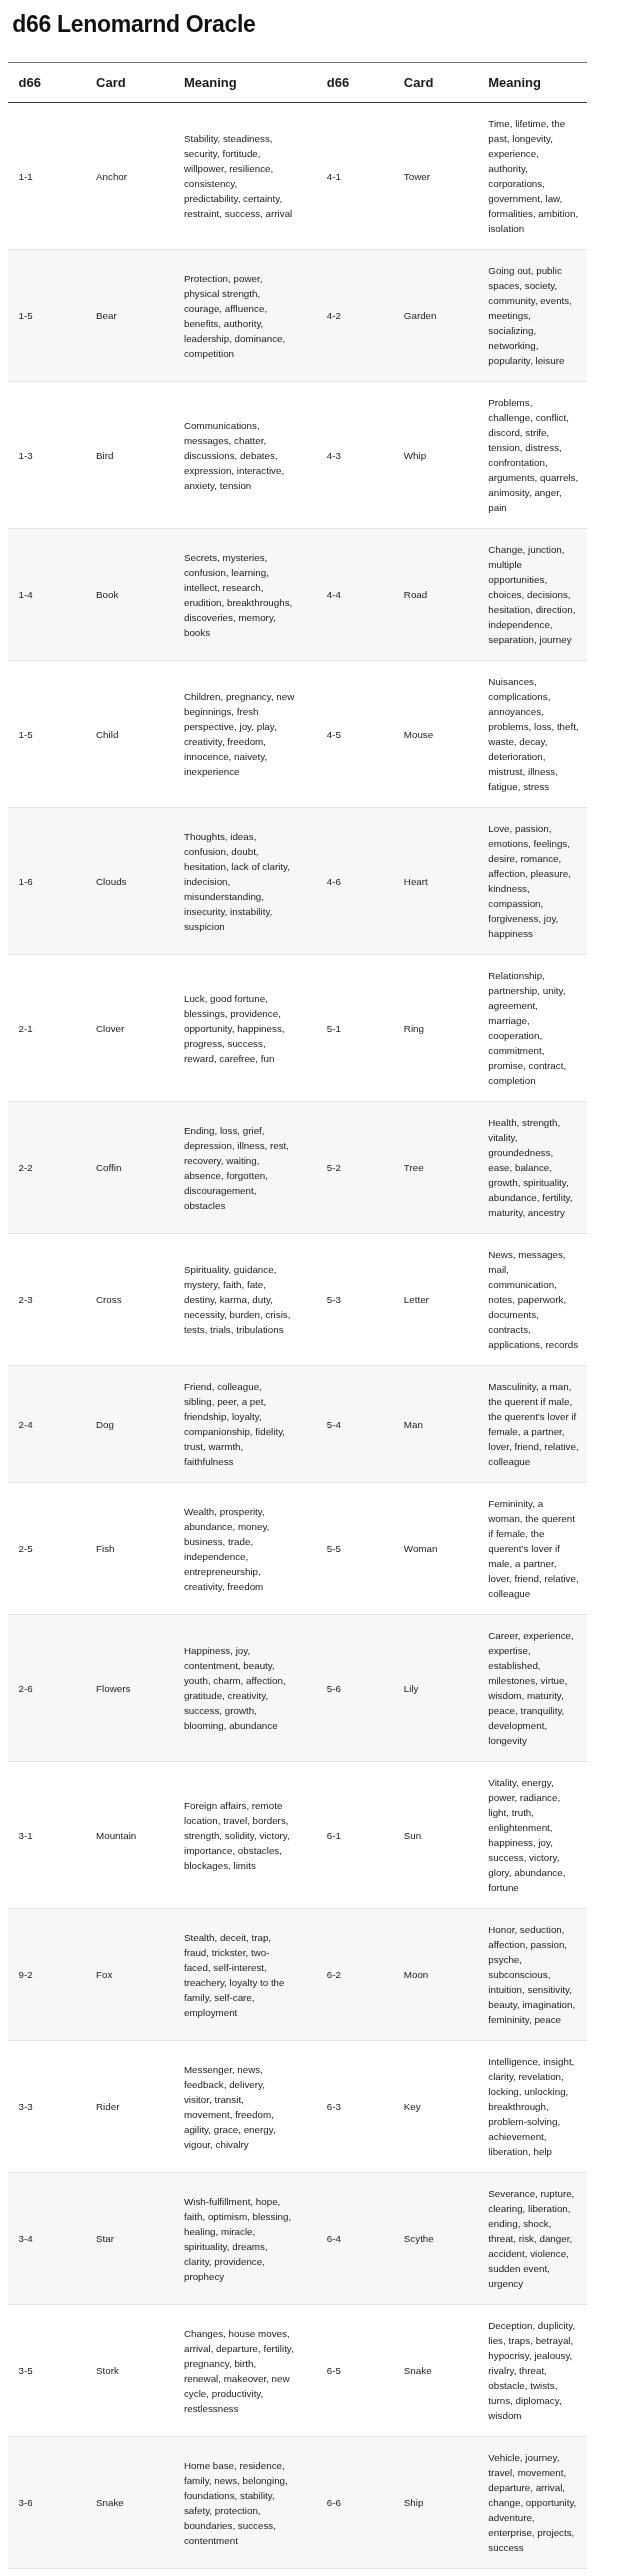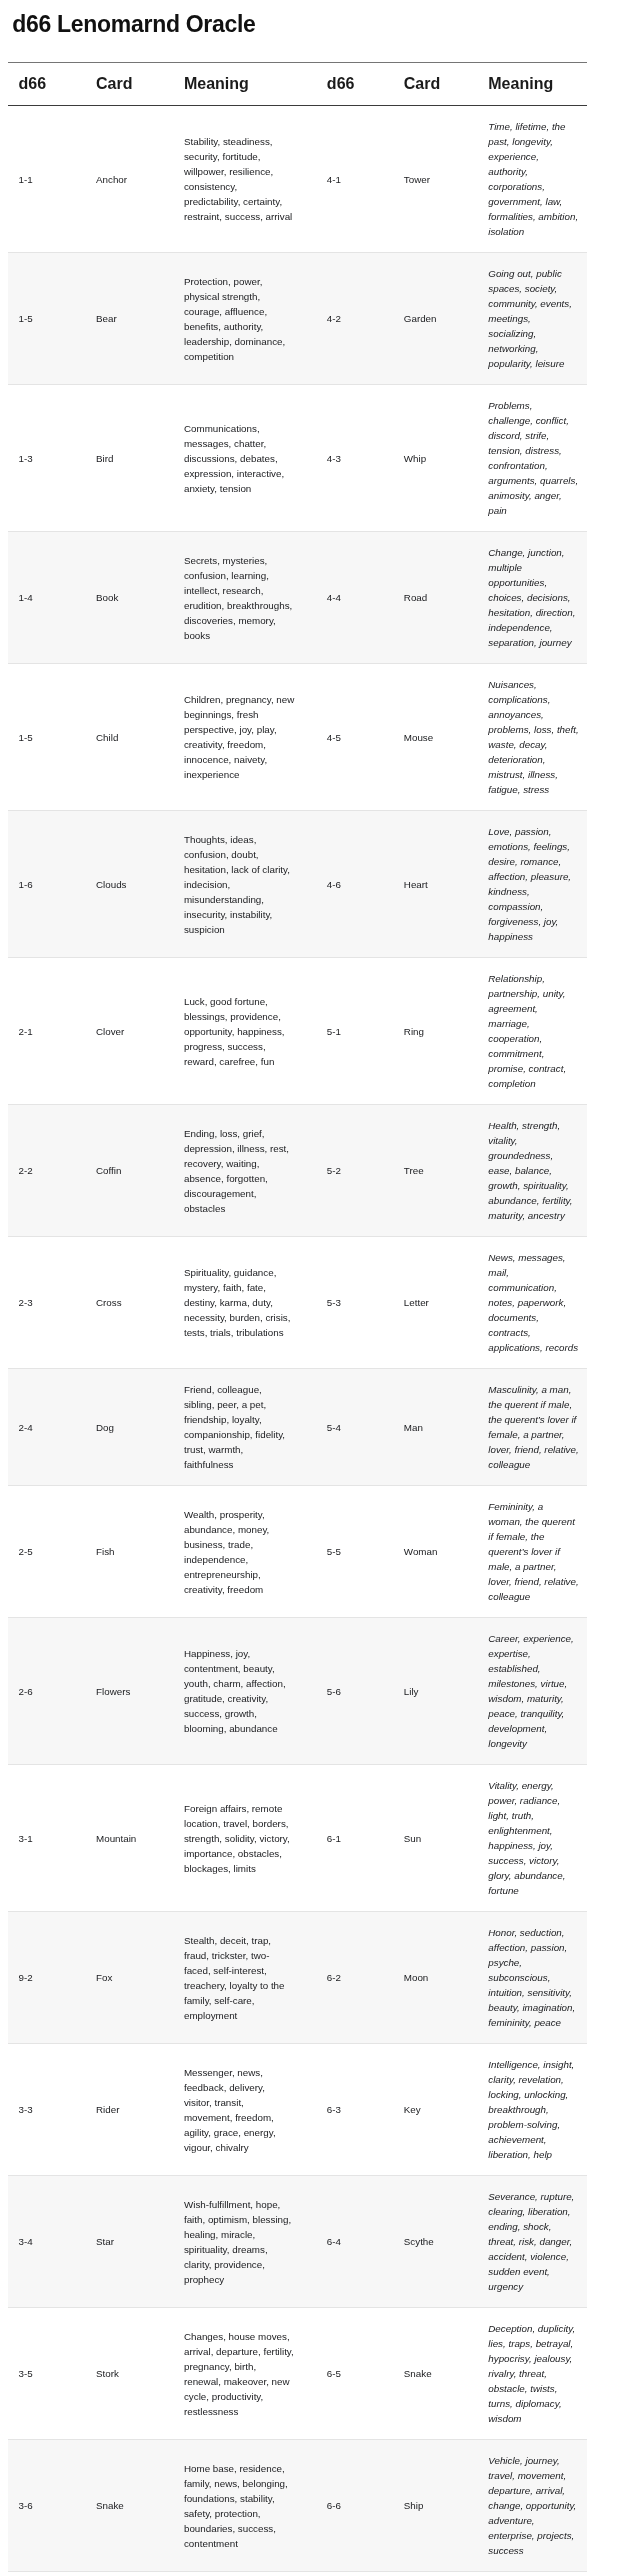--- a/index.html
+++ b/index.html
@@ -23,40 +23,40 @@
     margin: 4.1px 0 24px 4.1px;
     letter-spacing: -0.3px;
   }
   table.oracle {
     width: 100%;
     border-collapse: collapse;
     table-layout: fixed;
   }
   table.oracle th {
     text-align: left;
-    font-size: 16px;
+    font-size: 13px;
     font-weight: 700;
     color: #1b1b1b;
     padding: 12px 5.2px 12px 10.3px;
     border-top: 0.5px solid #757575;
     border-bottom: 1px solid #3b3b3b;
     background: #ffffff;
   }
   table.oracle td {
     text-align: left;
     vertical-align: middle;
     font-size: 9.8px;
     line-height: 15px;
     color: #202124;
     padding: 13px 10.3px 13px 10.3px;
     border-bottom: 0.5px solid #e4e4e4;
     word-wrap: break-word;
   }
   table.oracle td.meaning-left { padding-right: 21.6px; }
-  table.oracle td.meaning-right { padding-right: 7.2px; font-style: italic; }
+  table.oracle td.meaning-right { padding-right: 7.2px; }
   table.oracle tbody tr:nth-child(even) { background: #f7f7f7; }
   table.oracle tbody tr:nth-child(odd)  { background: #ffffff; }
 </style>
 </head>
 <body>
 
 <div class="page">
   <h1 class="page-title">d66 Lenomarnd Oracle</h1>
 
   <table class="oracle">

